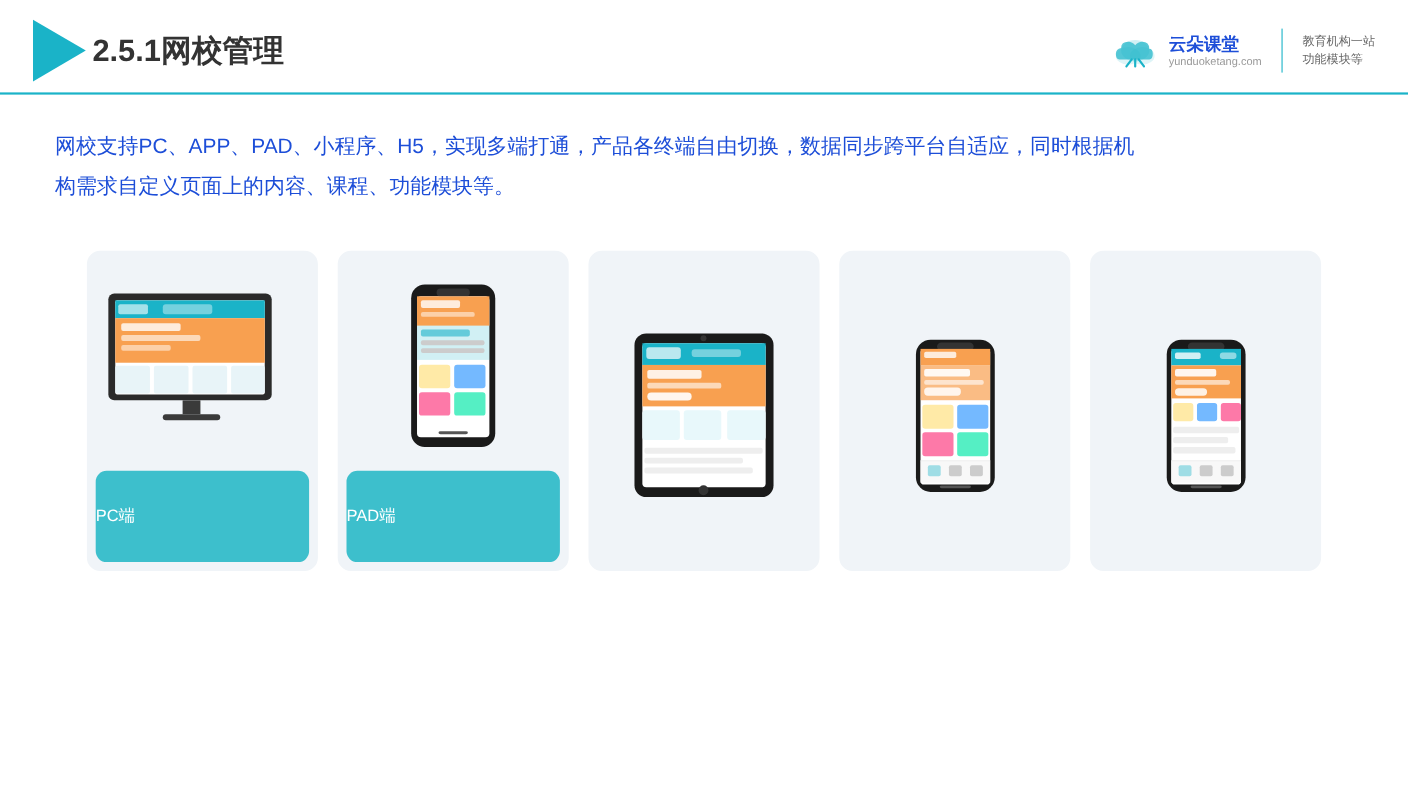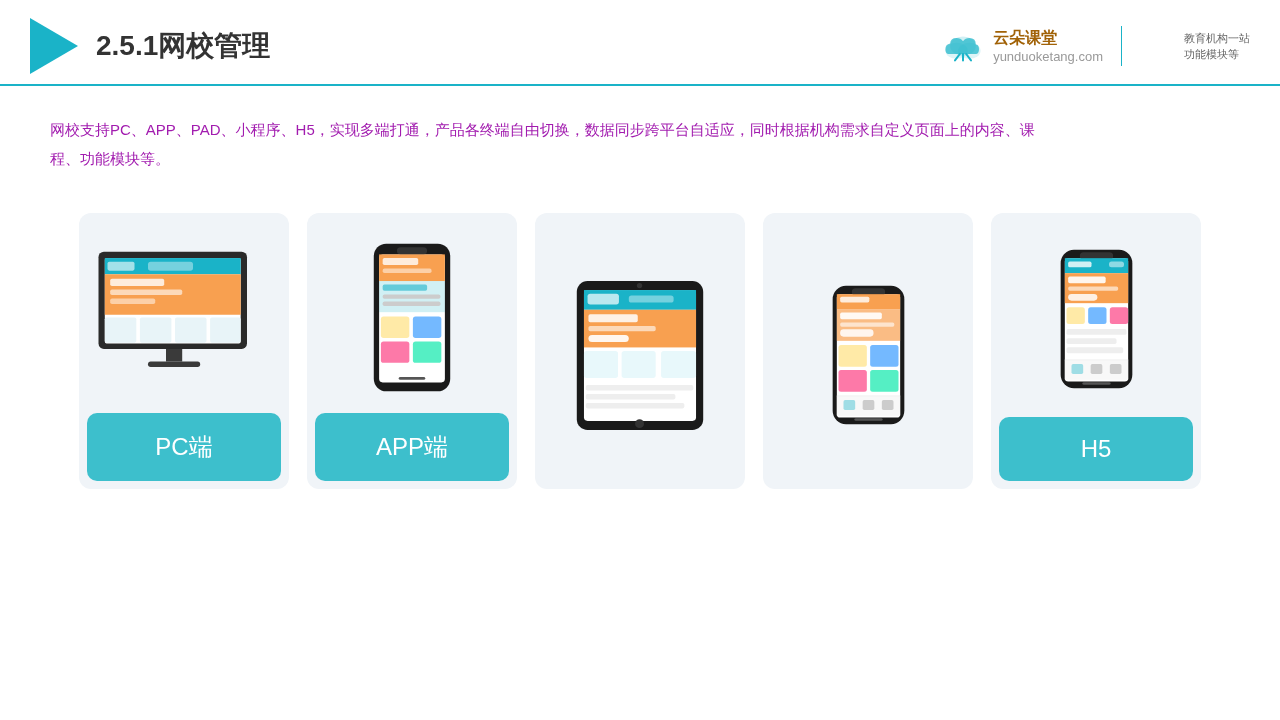--- a/index.html
+++ b/index.html
@@ -15,21 +15,21 @@
     .header {
       display: flex;
       align-items: center;
       justify-content: space-between;
       padding: 18px 30px 10px 30px;
       border-bottom: 2px solid #1ab3c8;
     }
     .header-left {
       display: flex;
       align-items: center;
-      gap: 18px;
+      gap: 6px;
     }
     .logo-triangle {
       width: 0;
       height: 0;
       border-top: 28px solid transparent;
       border-bottom: 28px solid transparent;
       border-left: 48px solid #1ab3c8;
     }
     .page-title {
       font-size: 28px;
@@ -51,44 +51,43 @@
       height: 32px;
     }
     .logo-text-block {
       display: flex;
       flex-direction: column;
       align-items: flex-start;
     }
     .logo-main-text {
       font-size: 16px;
       font-weight: bold;
-      color: #a16207;
+      color: #1d4ed8;
     }
     .logo-domain {
-      font-size: 13px;
+      font-size: 10px;
       color: #999;
     }
     .divider-line {
       width: 1px;
       height: 40px;
       background: #1ab3c8;
       margin: 0 10px;
     }
     .platform-text {
       font-size: 11px;
       color: #666;
       line-height: 1.5;
-      margin-left: 44px;
     }
 
     
     .description {
       padding: 30px 50px 10px 50px;
-      font-size: 15px;
-      color: #a21caf;
+      font-size: 19px;
+      color: #1d4ed8;
       line-height: 1.9;
       max-width: 1100px;
     }
 
     
     .cards-container {
       display: flex;
       justify-content: center;
       gap: 18px;
       padding: 30px 40px 20px 40px;
@@ -109,24 +108,23 @@
       display: flex;
       align-items: center;
       justify-content: center;
       padding: 18px 14px 10px 14px;
       min-height: 200px;
     }
 
     .card-label {
       background: #3dbfcc;
       color: #fff;
-      text-align: center;
-      font-size: 24px;
+      font-size: 15px;
       font-weight: 500;
-      padding: 18px 0;
+      padding: 32px 0;
       border-radius: 10px;
       margin: 0 8px 8px 8px;
     }
 
     
     .device-pc {
       width: 180px;
       height: 140px;
     }
     .device-phone {
@@ -234,21 +232,21 @@
 
         <rect x="10" y="84" width="32" height="24" rx="3" fill="#ffeaa7"></rect>
         <rect x="46" y="84" width="32" height="24" rx="3" fill="#74b9ff"></rect>
         <rect x="10" y="112" width="32" height="24" rx="3" fill="#fd79a8"></rect>
         <rect x="46" y="112" width="32" height="24" rx="3" fill="#55efc4"></rect>
 
         <rect x="30" y="152" width="30" height="3" rx="2" fill="#555"></rect>
       </svg>
     </div>
     <div class="card-label">
-      APP端
+      PAD端
     </div>
   </div>
 
   <div class="card">
     <div class="card-image-area">
       <svg class="device-tablet" viewBox="0 0 145 170" xmlns="http://www.w3.org/2000/svg">
 
         <rect x="2" y="2" width="141" height="166" rx="12" fill="#1a1a1a"></rect>
         <rect x="10" y="12" width="125" height="146" rx="4" fill="#fff"></rect>
 
@@ -337,18 +335,15 @@
 
         <rect x="7" y="134" width="76" height="24" fill="#f8f8f8"></rect>
         <line x1="7" y1="134" x2="83" y2="134" stroke="#eee" stroke-width="1"></line>
         <rect x="15" y="139" width="14" height="12" rx="2" fill="#1ab3c8" opacity="0.4"></rect>
         <rect x="38" y="139" width="14" height="12" rx="2" fill="#ccc"></rect>
         <rect x="61" y="139" width="14" height="12" rx="2" fill="#ccc"></rect>
 
         <rect x="28" y="161" width="34" height="3" rx="2" fill="#555"></rect>
       </svg>
     </div>
-    <div class="card-label">
-      H5
-    </div>
   </div>
 
 </div>
 
 </body></html>

